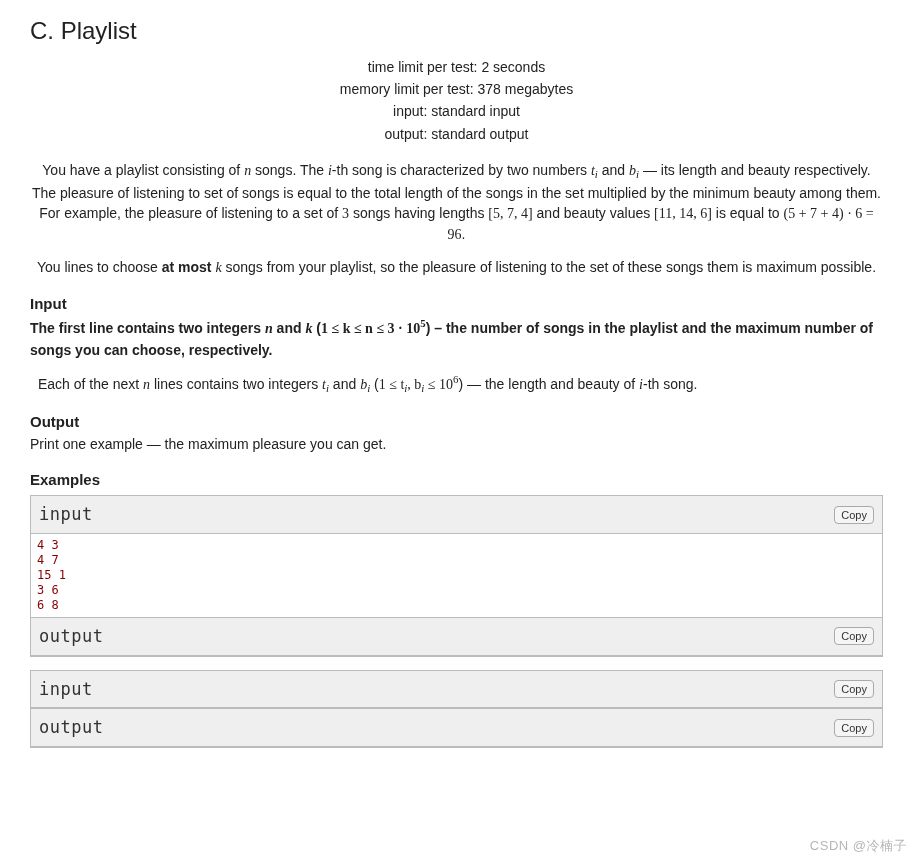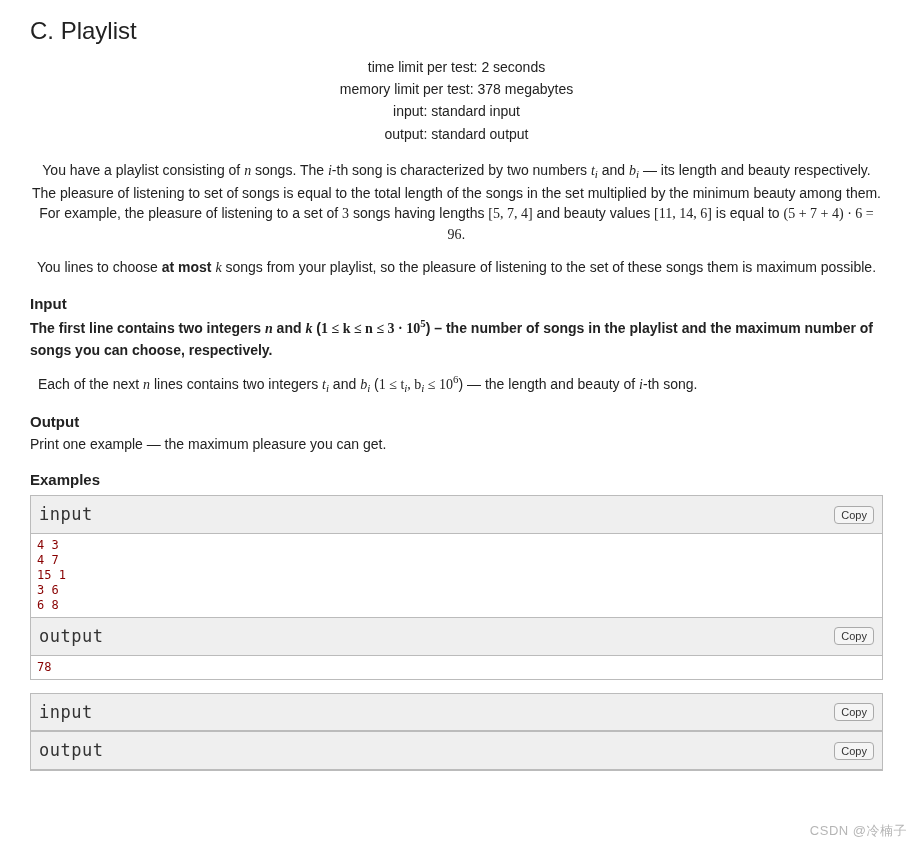--- a/index.html
+++ b/index.html
@@ -70,21 +70,21 @@
     font-size: 12px;
     color: #880000;
     white-space: pre;
     line-height: 1.25;
     background: #fff;
   }
   .example-group { margin-bottom: 14px; }
   .watermark {
     position: fixed;
     right: 6px;
-    bottom: 17px;
+    bottom: 2px;
     font-size: 13px;
     color: rgba(120,120,120,0.55);
     letter-spacing: 0.5px;
     pointer-events: none;
   }
 </style>
 </head>
 <body>
 
 <div class="title">C. Playlist</div>
@@ -126,21 +126,20 @@
 4 7
 15 1
 3 6
 6 8</div>
     </div>
     <div class="io-block">
       <div class="io-header">
         <span class="io-label">output</span>
         <button class="copy-btn">Copy</button>
       </div>
-      <div class="io-content">78</div>
     </div>
   </div>
 
   <div class="example-group">
     <div class="io-block">
       <div class="io-header">
         <span class="io-label">input</span>
         <button class="copy-btn">Copy</button>
       </div>
     </div>

